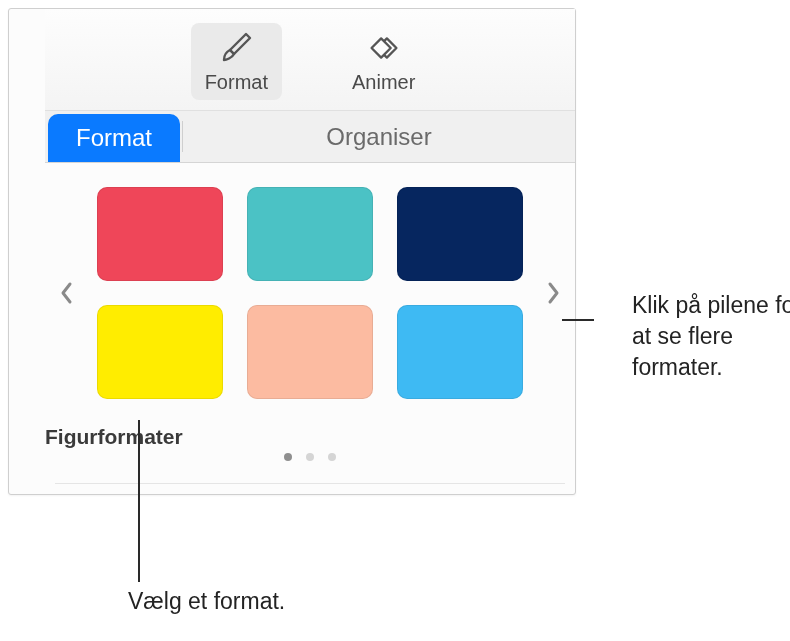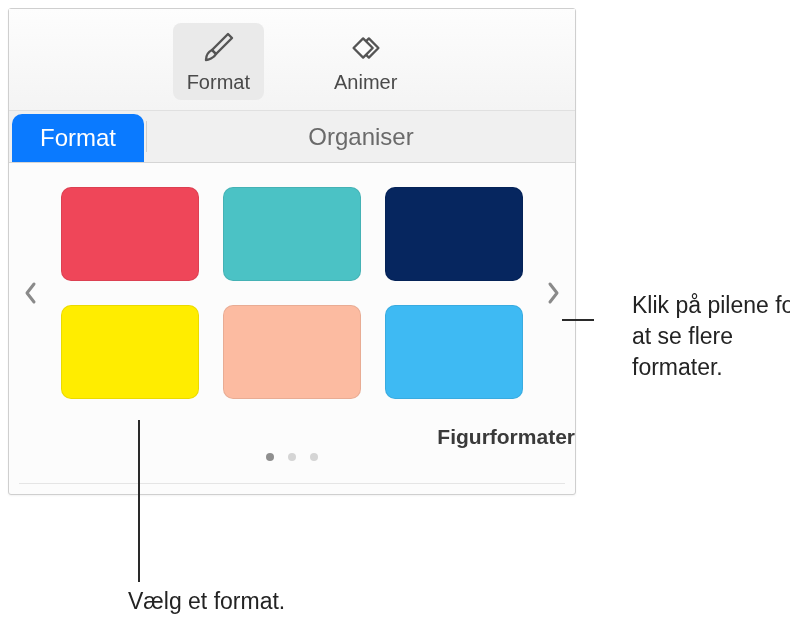--- a/index.html
+++ b/index.html
@@ -16,20 +16,21 @@
     }
     .panel {
       position: absolute;
       top: 8px;
       left: 8px;
       width: 568px;
       background: #fcfcfc;
       border: 1px solid #cfcfcf;
       border-radius: 3px;
       box-shadow: 0 1px 2px rgba(0,0,0,0.05);
+      padding-left: 36px;
     }
     .toolbar {
       display: flex;
       justify-content: center;
       gap: 56px;
       padding: 14px 0 10px 0;
       border-bottom: 1px solid #e0e0e0;
       background: linear-gradient(#fdfdfd, #f4f4f4);
     }
     .toolbar-item {
@@ -109,21 +110,21 @@
       gap: 24px 24px;
       padding: 0 12px;
     }
     .swatch {
       height: 94px;
       border-radius: 10px;
       cursor: pointer;
       box-shadow: inset 0 0 0 1px rgba(0,0,0,0.08);
     }
     .styles-caption {
-      text-align: right;
+      text-align: left;
       font-size: 21px;
       font-weight: 600;
       color: #3a3a3a;
       padding: 18px 0 4px 0;
     }
     .pager {
       display: flex;
       justify-content: center;
       gap: 14px;
       padding-bottom: 22px;

